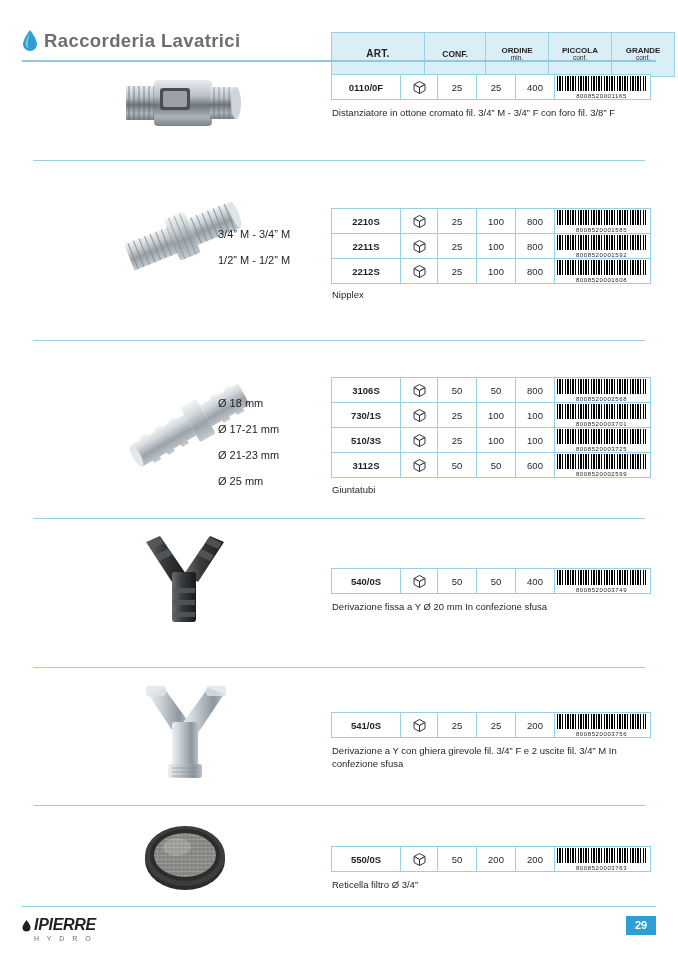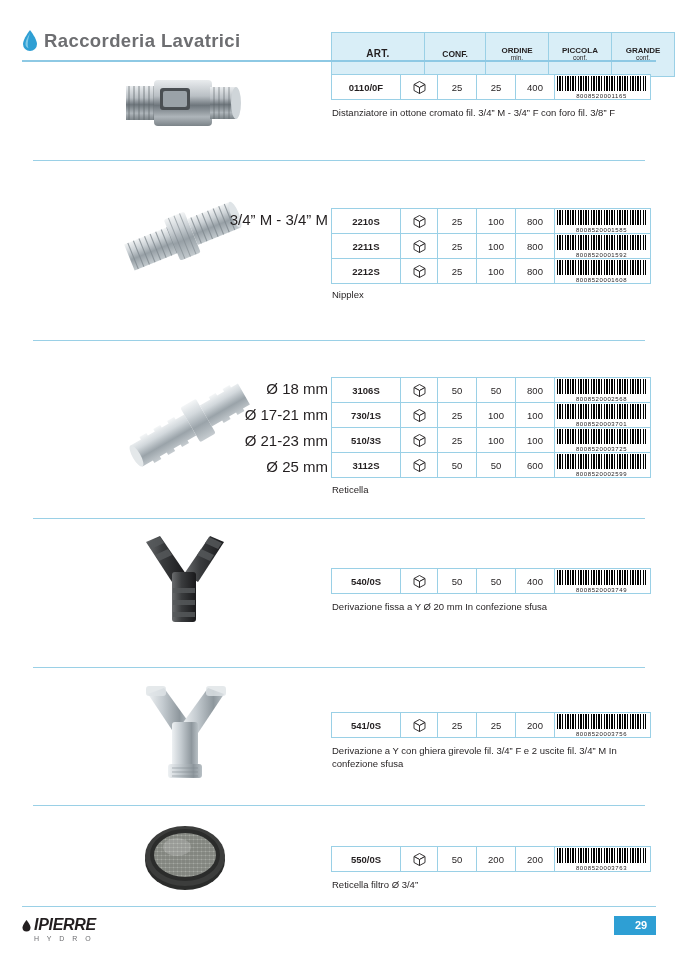--- a/index.html
+++ b/index.html
@@ -98,23 +98,23 @@
     position: absolute;
     left: 90px;
     width: 190px;
     text-align: center;
   }
 
   
   .variant-labels {
     position: absolute;
     width: 110px;
-    text-align: right;
-    font-size: 15px;
+    font-size: 11px;
     color: #231f20;
+    margin-top: 14px;
   }
   .variant-labels div {
     height: 26px;
     line-height: 26px;
     white-space: nowrap;
   }
 
   
   table.data {
     position: absolute;
@@ -224,21 +224,20 @@
     right: 22px;
     top: 916px;
     width: 30px;
     height: 19px;
     background: #2e9fd4;
     color: #ffffff;
     font-size: 11px;
     font-weight: bold;
     text-align: center;
     line-height: 19px;
-    padding-left: 12px;
   }
 </style>
 </head>
 <body>
 
 <div class="page-header">
   <div class="logo-drop">
     <svg width="16" height="22" viewBox="0 0 16 22">
       <path d="M8 0 C8 0 1 9 1 14 a7 7 0 0 0 14 0 C15 9 8 0 8 0 z" fill="#2e9fd4"></path>
       <path d="M8 3 C8 3 3.5 10 3.5 14 a4.5 4.5 0 0 0 3 4.2 C5 15 6 9 8 3 z" fill="#7fc9e8"></path>
@@ -374,20 +373,21 @@
             <line x1="112" y1="36" x2="112" y2="64"></line>
           <line x1="118" y1="36" x2="118" y2="64"></line>
         </g>
         <ellipse cx="124" cy="50" rx="4" ry="14" fill="#dfe4e7"></ellipse>
       </g>
     </svg>
   </div>
 
   <div class="variant-labels" style="left:218px; top:32px">
     <div>3/4” M - 3/4” M</div>
+    <div>1/2” M - 1/2” M</div>
   </div>
 
   <table class="data" style="top:33px">
     <tbody>
         <tr>
       <td class="c-art">2210S</td>
       <td class="c-conf">
         <span class="box-ico">
           <svg width="15" height="15" viewBox="0 0 15 15">
             <polygon points="2,4.5 7.5,1.5 13,4.5 7.5,7.5" fill="#fff" stroke="#231f20" stroke-width=".9"></polygon>
@@ -564,21 +564,21 @@
       <td class="c-ean">
         <div class="barcode">
           <div class="bars"></div>
           <div class="bnum">8008520002599</div>
         </div>
       </td>
     </tr>
   </tbody>
     </table>
 
-  <div class="desc" style="top:133px">Reticella</div>
+  <div class="desc" style="top:133px">Giuntatubi</div>
   <div class="sep" style="top:168px"></div>
 </div>
 
 <div class="product" style="top:522px">
   <div class="prod-img" style="top:8px">
     <svg width="110" height="100" viewBox="0 0 110 100">
       <defs>
         <linearGradient id="blk1" x1="0" y1="0" x2="1" y2="0">
           <stop offset="0" stop-color="#6a6c6e"></stop>
           <stop offset="0.4" stop-color="#3a3c3e"></stop>

